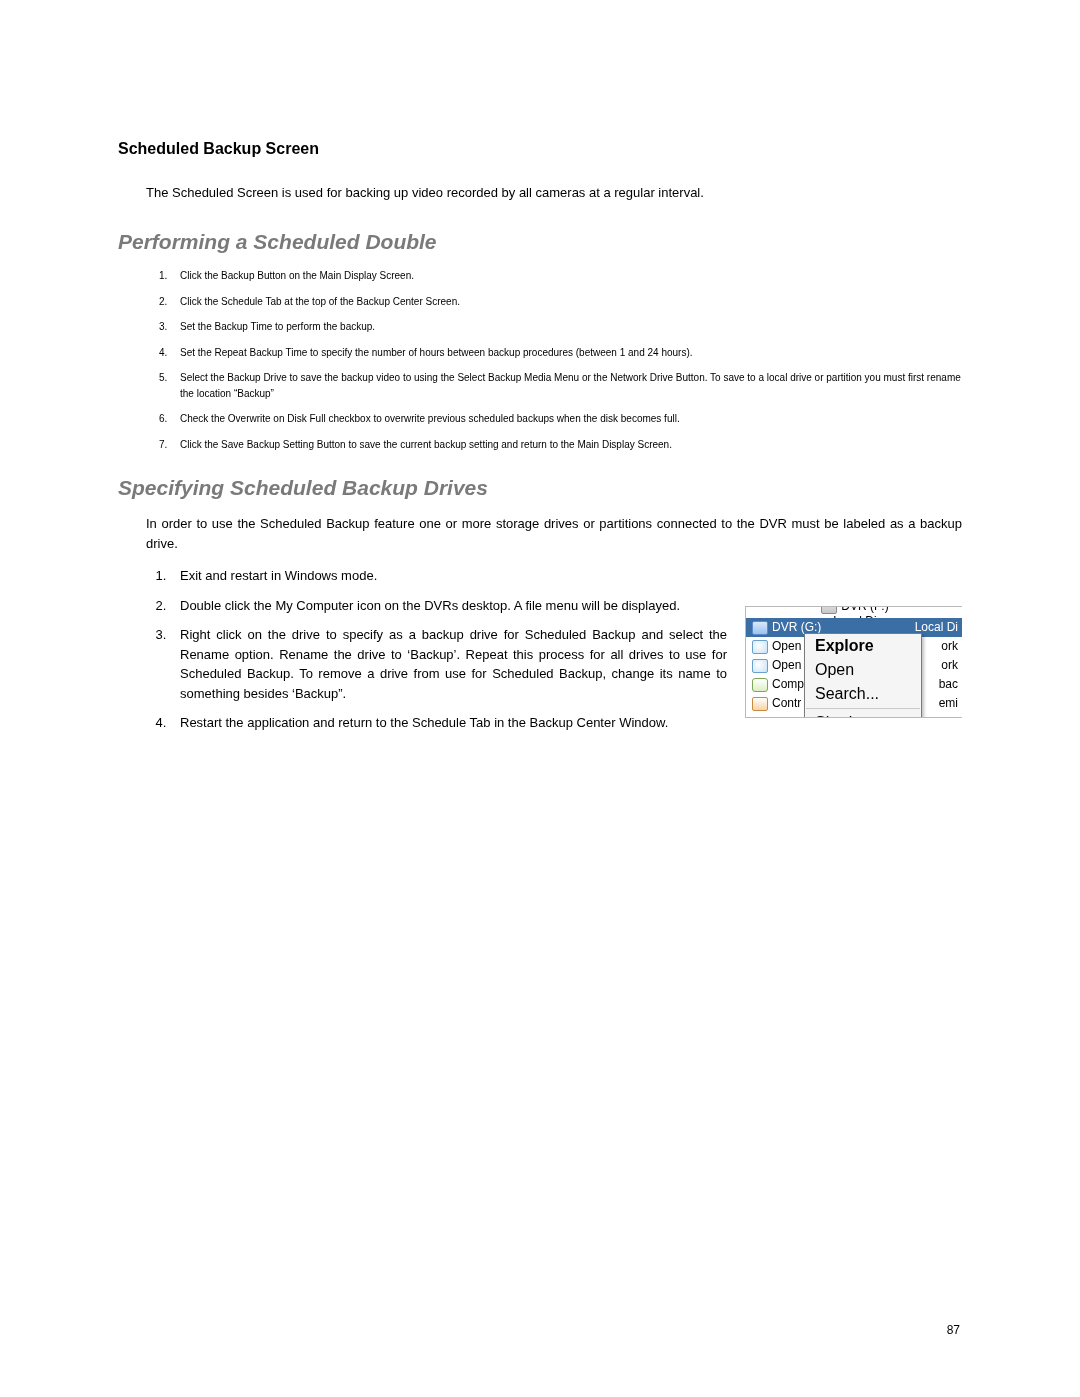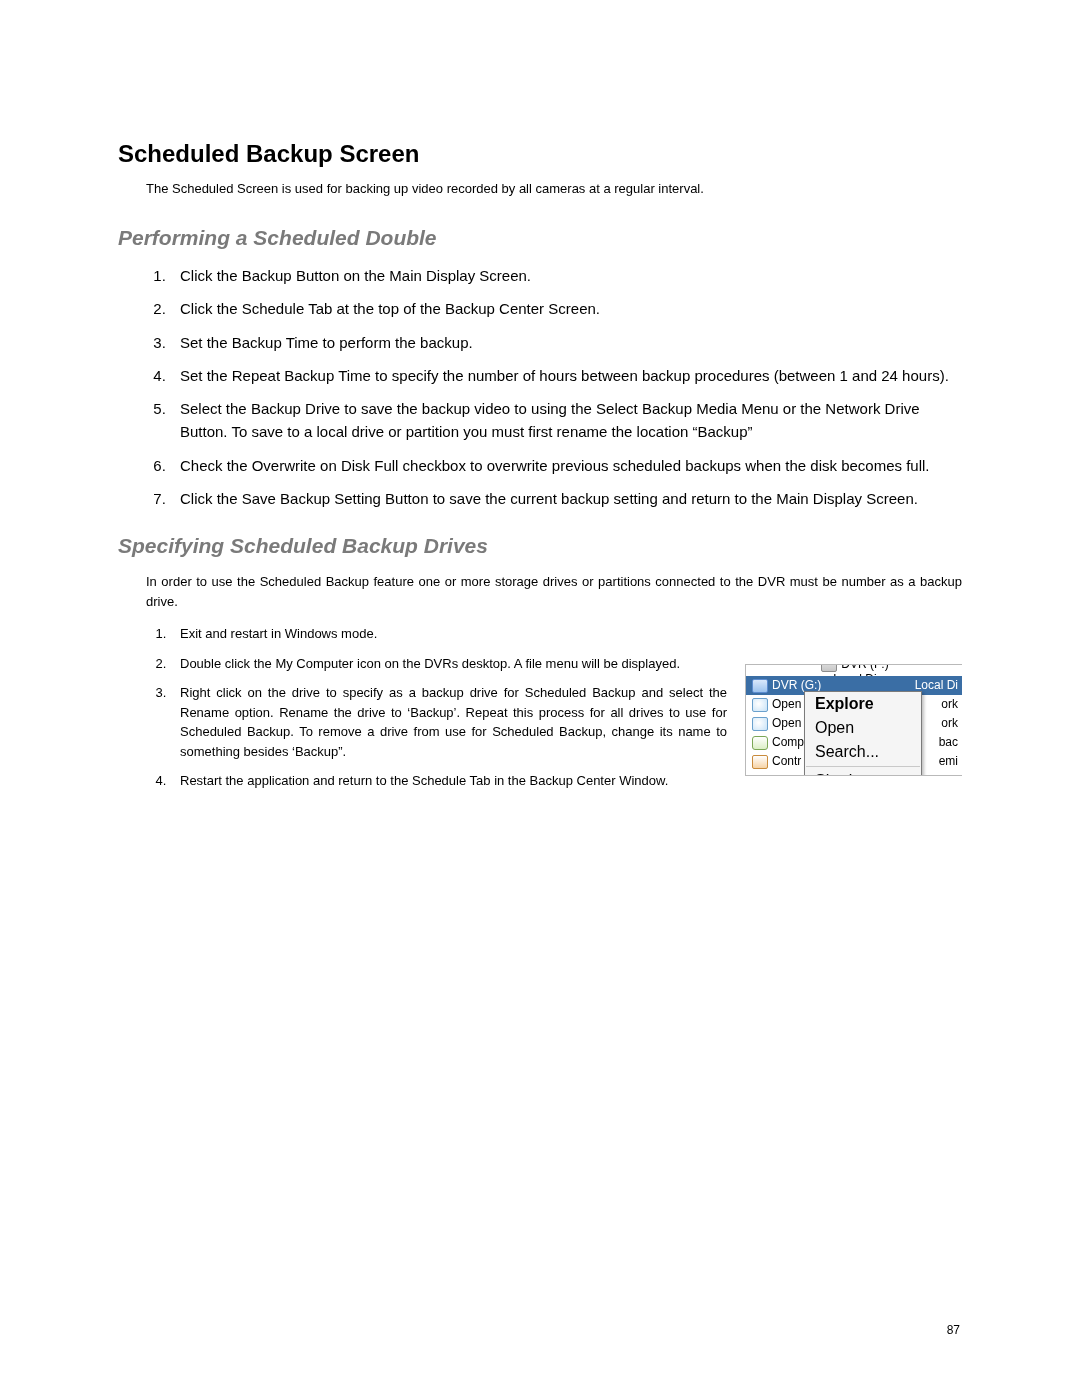--- a/index.html
+++ b/index.html
@@ -10,42 +10,42 @@
     color: #000000;
   }
   .page {
     width: 1080px;
     min-height: 1397px;
     box-sizing: border-box;
     padding: 140px 118px 40px 118px;
     position: relative;
   }
   h2.main-heading {
-    font-size: 24px;
+    font-size: 16px;
     font-weight: bold;
-    margin: 0 0 12px 0;
+    margin: 0 0 26px 0;
     color: #000;
   }
   p.intro {
     margin: 10px 0 28px 28px;
     font-size: 13px;
     line-height: 1.4;
     color: #000;
   }
   h3.sub-heading {
     font-size: 21px;
     font-style: italic;
     font-weight: bold;
     color: #7a7a7a;
     margin: 24px 0 14px 0;
   }
   ol.steps {
     margin: 0 0 24px 52px;
     padding: 0;
-    font-size: 15px;
+    font-size: 10px;
     line-height: 1.55;
     color: #000;
   }
   ol.steps li {
     margin-bottom: 10px;
     padding-left: 10px;
   }
   p.intro2 {
     margin: 10px 0 12px 28px;
     font-size: 13px;
@@ -175,21 +175,21 @@
     <li>Click the Schedule Tab at the top of the Backup Center Screen.</li>
     <li>Set the Backup Time to perform the backup.</li>
     <li>Set the Repeat Backup Time to specify the number of hours between backup procedures (between 1 and 24 hours).</li>
     <li>Select the Backup Drive to save the backup video to using the Select Backup Media Menu or the Network Drive Button. To save to a local drive or partition you must first rename the location “Backup”</li>
     <li>Check the Overwrite on Disk Full checkbox to overwrite previous scheduled backups when the disk becomes full.</li>
     <li>Click the Save Backup Setting Button to save the current backup setting and return to the Main Display Screen.</li>
   </ol>
 
   <h3 class="sub-heading">Specifying Scheduled Backup Drives</h3>
 
-  <p class="intro2">In order to use the Scheduled Backup feature one or more storage drives or partitions connected to the DVR must be number as a backup drive.</p>
+  <p class="intro2">In order to use the Scheduled Backup feature one or more storage drives or partitions connected to the DVR must be labeled as a backup drive.</p>
 
   <div class="col-wrap">
     <div class="col-left">
       <ol class="steps2">
         <li>Exit and restart in Windows mode.</li>
         <li>Double click the My Computer icon on the DVRs desktop. A file menu will be displayed.</li>
         <li>Right click on the drive to specify as a backup drive for Scheduled Backup and select the Rename option. Rename the drive to ‘Backup’. Repeat this process for all drives to use for Scheduled Backup. To remove a drive from use for Scheduled Backup, change its name to something besides ‘Backup”.</li>
         <li>Restart the application and return to the Schedule Tab in the Backup Center Window.</li>
       </ol>
     </div>

